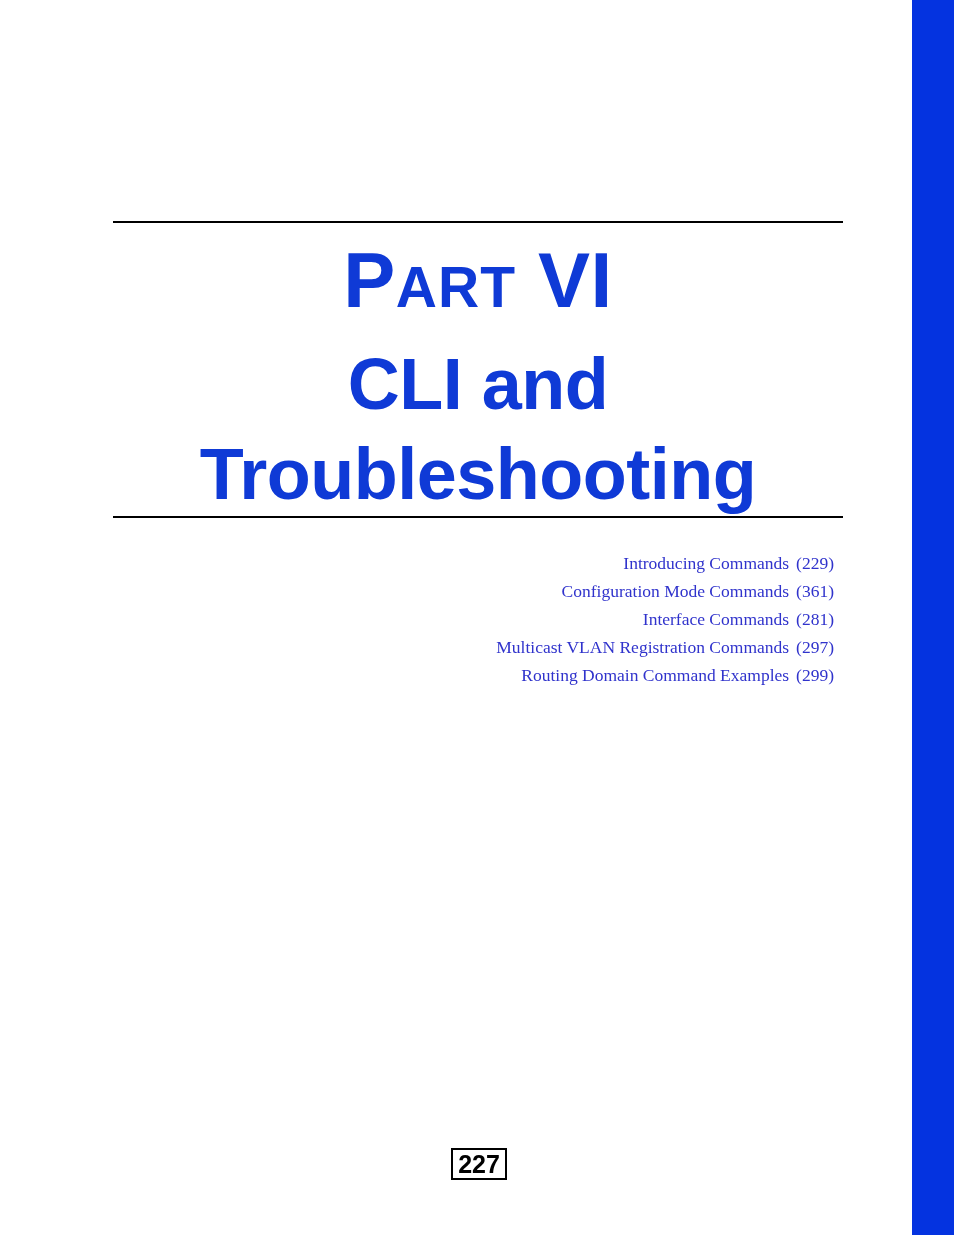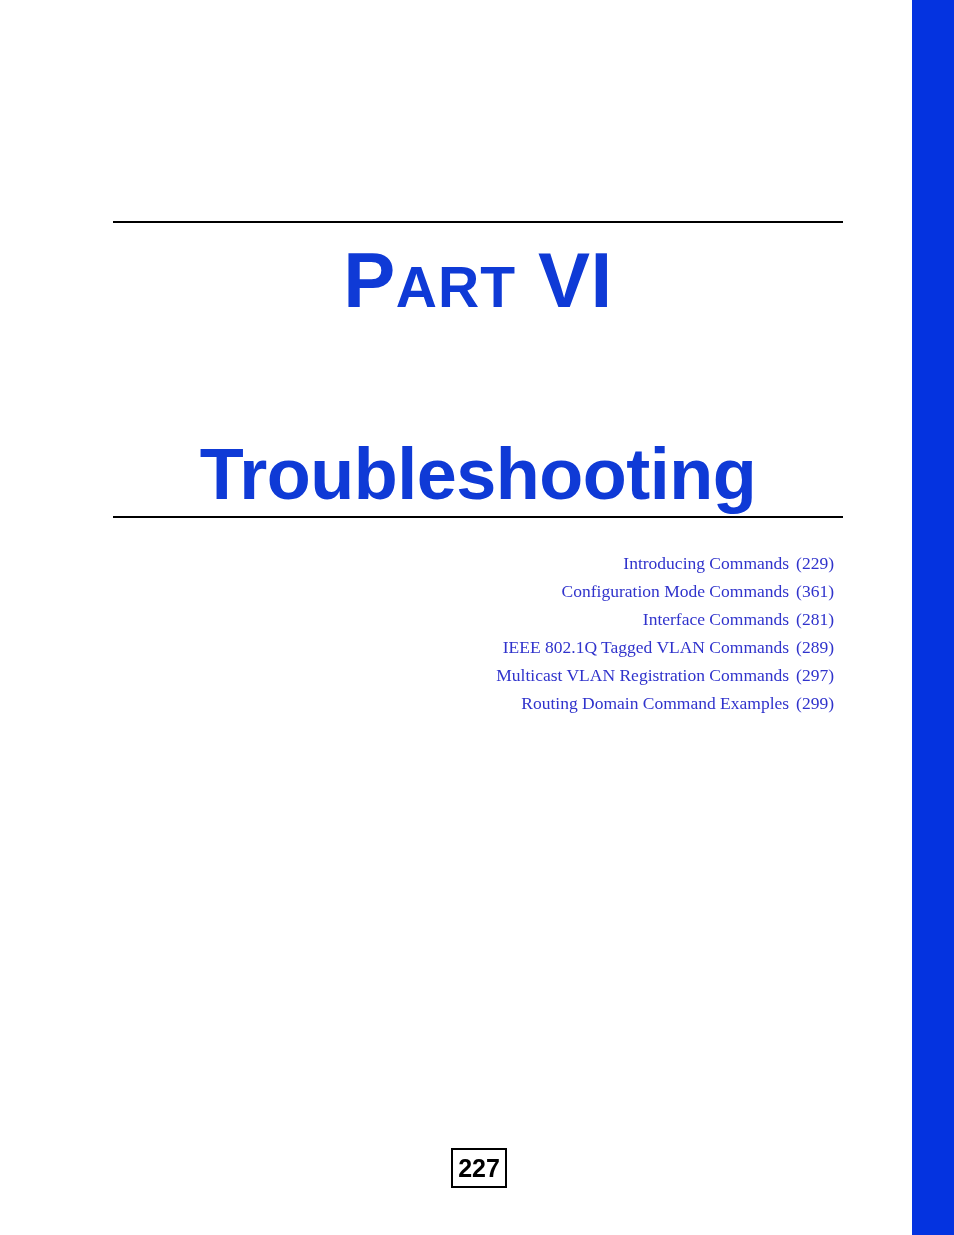--- a/index.html
+++ b/index.html
@@ -128,21 +128,21 @@
   .toc-page {
     margin-left: 7px;
   }
 
   
   .folio {
     position: absolute;
     left: 451px;
     top: 1148px;
     width: 56px;
-    height: 40px;
+    height: 32px;
     border: 2px solid #000000;
     box-sizing: border-box;
     display: flex;
     align-items: center;
     justify-content: center;
   }
   .folio-num {
     font-family: "Liberation Sans", "DejaVu Sans", sans-serif;
     font-weight: bold;
     font-size: 25px;
@@ -156,31 +156,31 @@
 <div class="page">
 
   <div class="title-block">
     <div class="rule"></div>
 
     <div class="title-inner">
       <div class="part-line">
         <span class="part-word"><span class="cap">P</span><span class="smallcaps">ART</span></span><span class="part-num">VI</span>
       </div>
 
+      <div class="title-name l1">CLI and</div>
       <div class="title-name l2">Troubleshooting</div>
     </div>
   </div>
 
   <div class="rule-bottom"></div>
 
   <div class="toc">
     <div class="toc-item"><span>Introducing Commands</span><span class="toc-page">(229)</span></div>
     <div class="toc-item"><span>Configuration Mode Commands</span><span class="toc-page">(361)</span></div>
     <div class="toc-item"><span>Interface Commands</span><span class="toc-page">(281)</span></div>
-    <div class="toc-item"><span>IEEE 802.1Q Tagged VLAN Commands</span><span class="toc-page">(289)</span></div>
     <div class="toc-item"><span>Multicast VLAN Registration Commands</span><span class="toc-page">(297)</span></div>
     <div class="toc-item"><span>Routing Domain Command Examples</span><span class="toc-page">(299)</span></div>
   </div>
 
   <div class="folio">
     <span class="folio-num">227</span>
   </div>
 
 </div>
 

